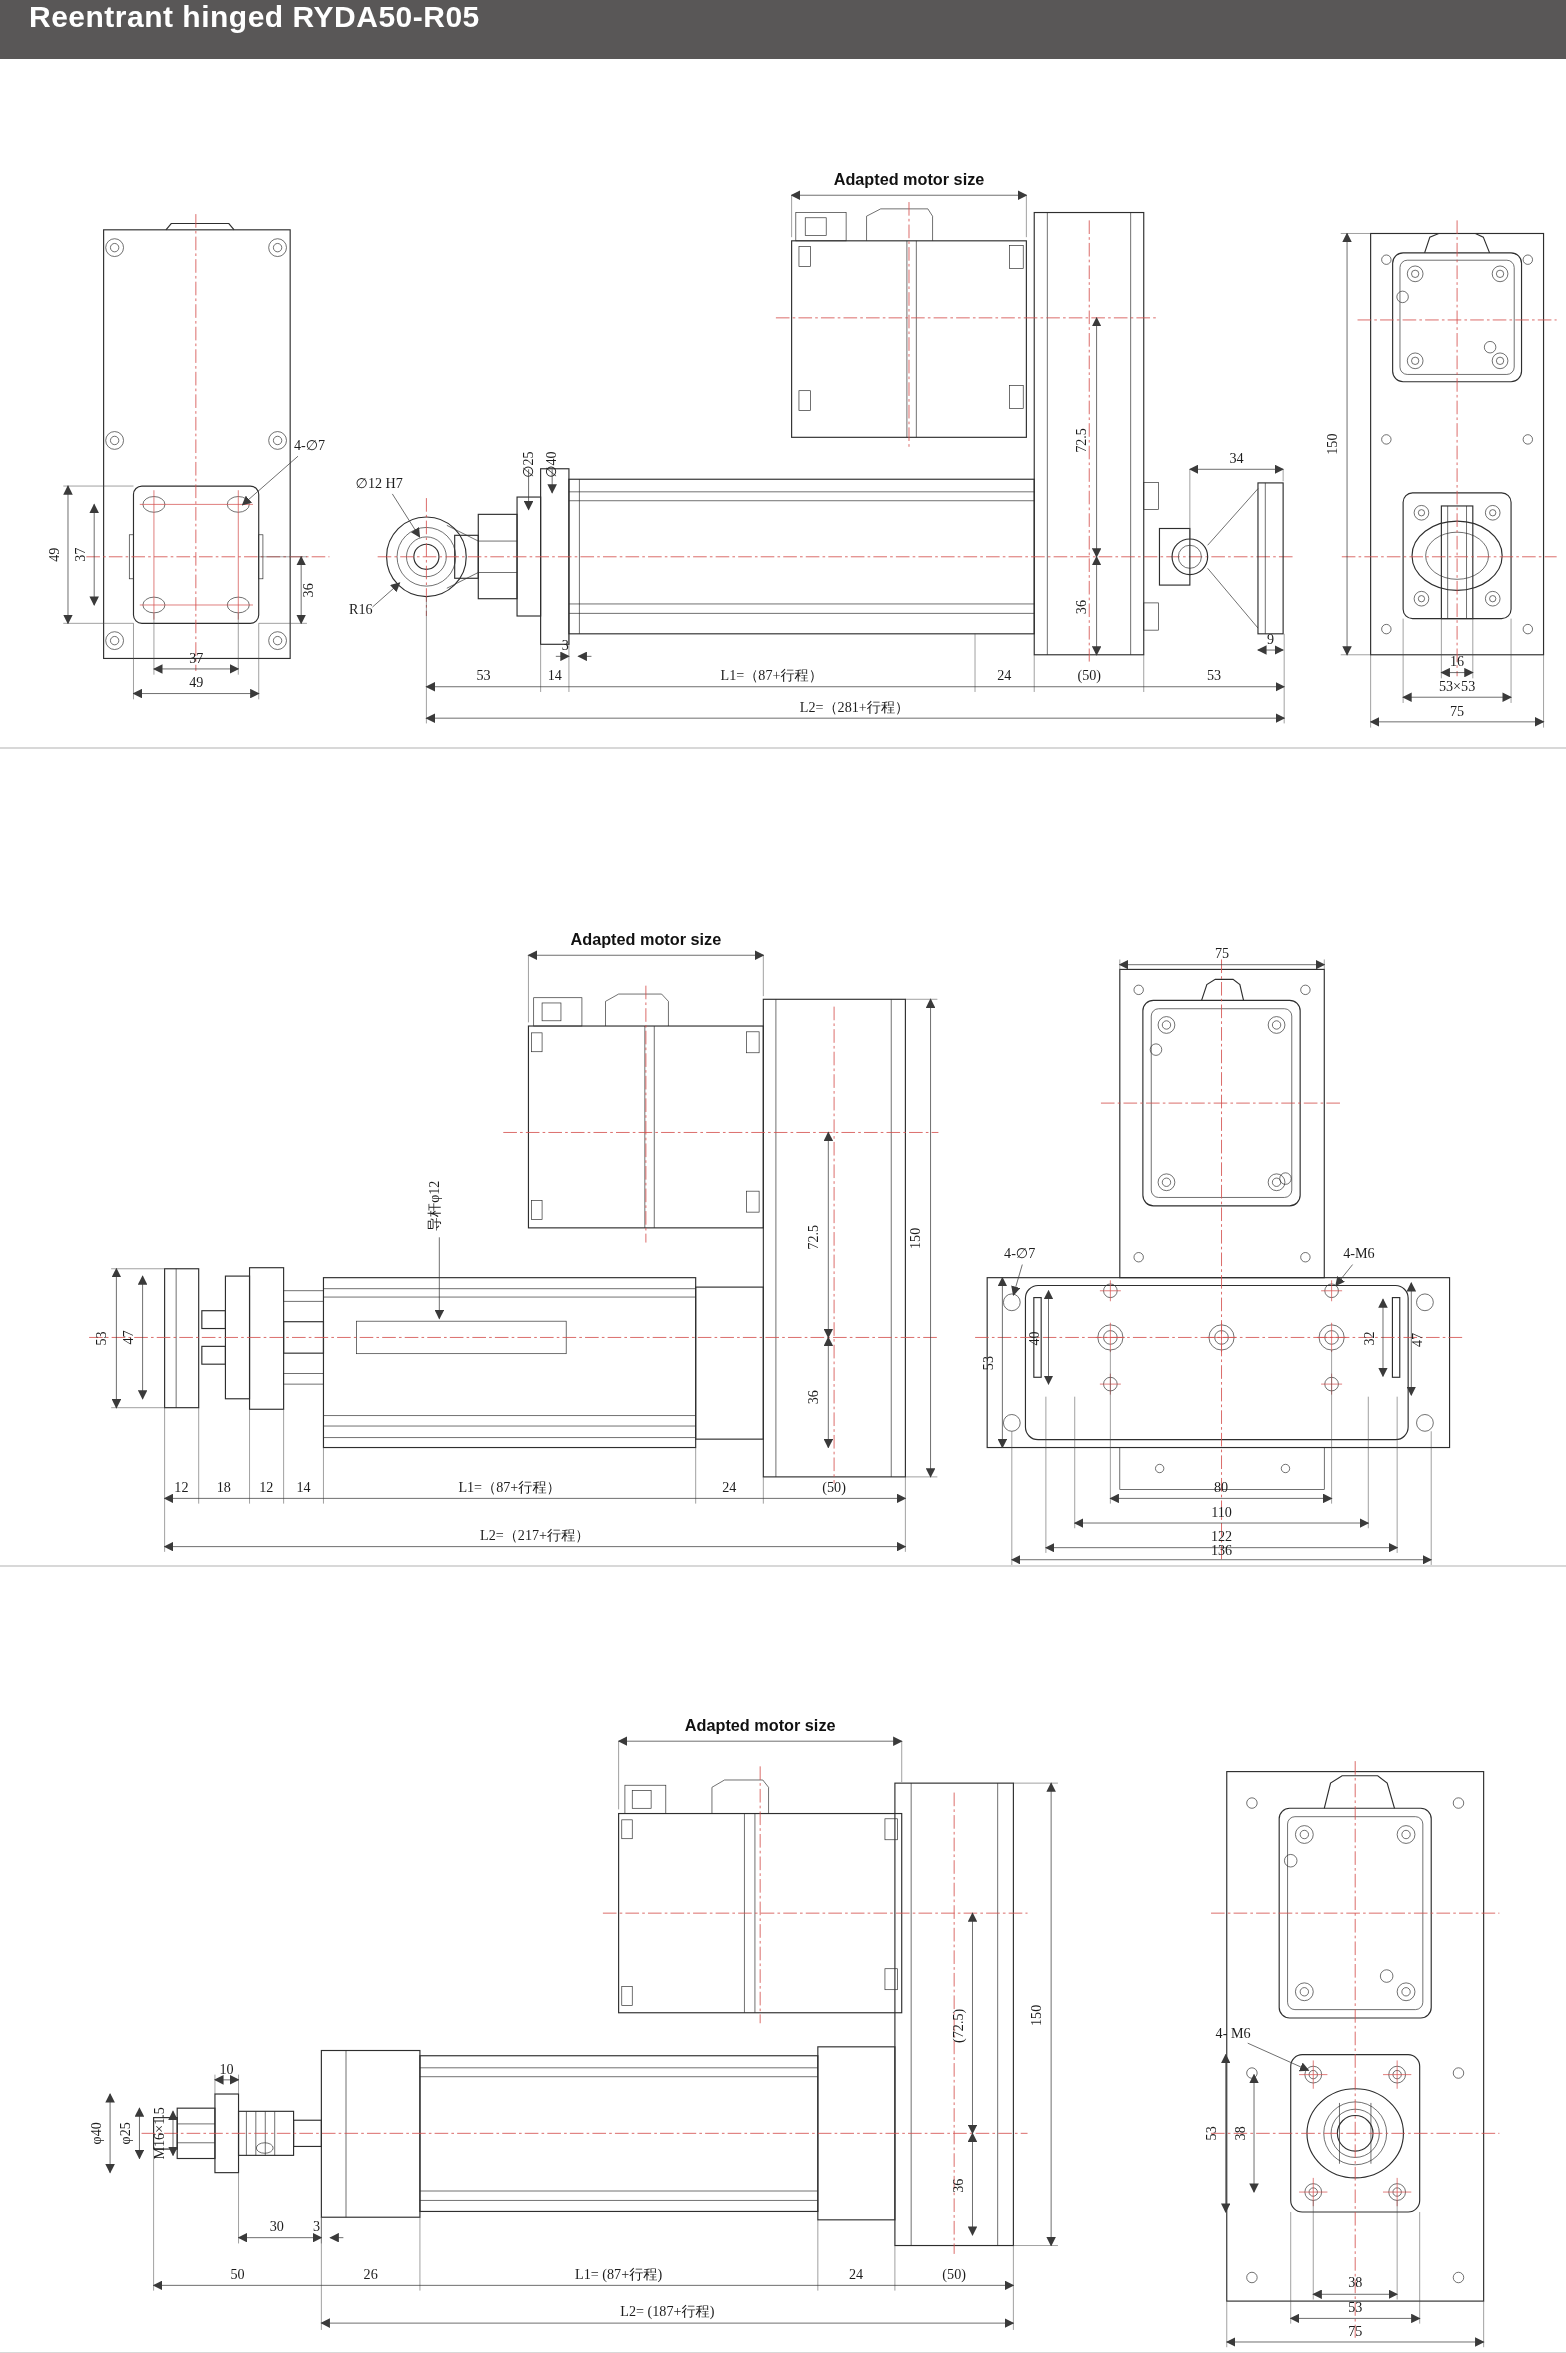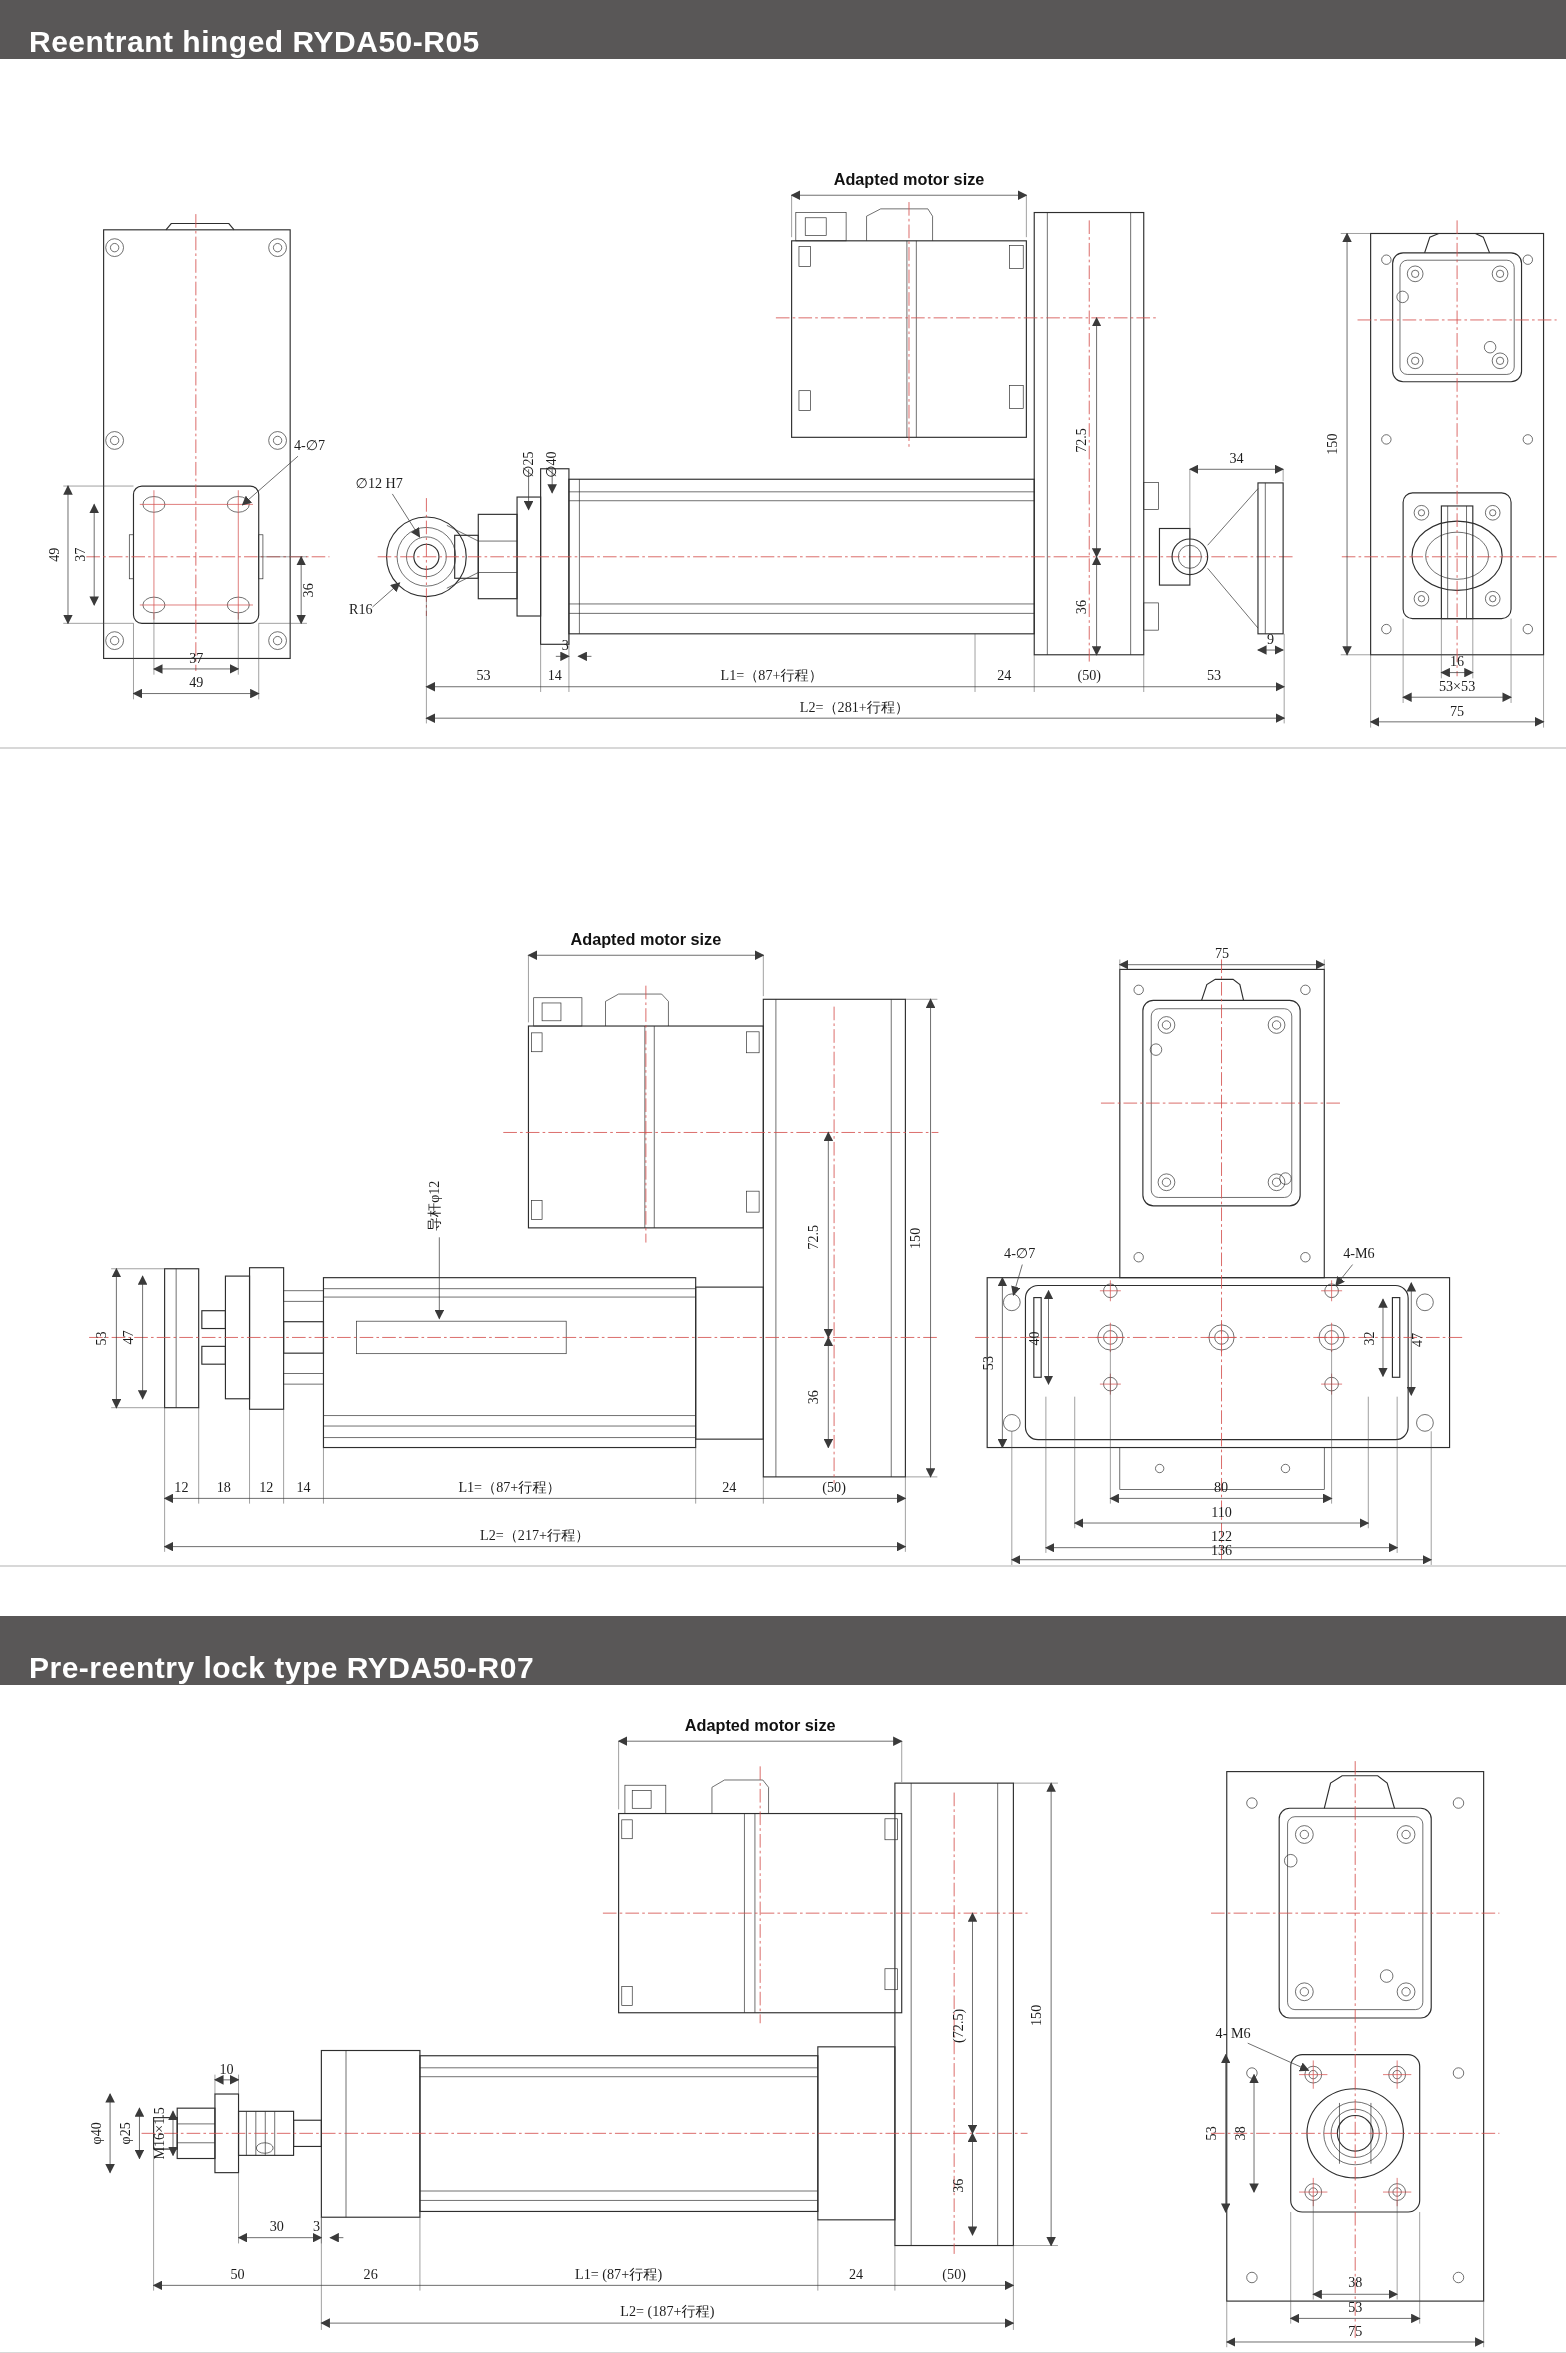--- a/index.html
+++ b/index.html
@@ -1,18 +1,18 @@
 <!DOCTYPE html>
 <html style="font-size:8.4px"><head>
 <meta charset="utf-8">
 <style>
   html,body{margin:0;padding:0;background:#fff;}
   #page{position:relative;width:1567px;height:2354px;background:#fff;overflow:hidden;
         font-family:"Liberation Sans",sans-serif;}
-  .header{position:absolute;left:0;width:1567px;background:#595757;display:flex;align-items:flex-end;}
+  .header{position:absolute;left:0;width:1567px;background:#595757;display:flex;align-items:flex-start;}
   .header .ttl{color:#fff;font-weight:700;font-size:30px;padding-left:29px;letter-spacing:0.5px;
         font-family:"Liberation Sans",sans-serif;}
   #h1{top:0;height:59px;}
   #h2{top:798px;height:66px;}
   #h3{top:1616px;height:69px;}
   .divider{position:absolute;left:0;width:1567px;height:1.6px;background:#d8d8d8;}
   #dv1{top:747px;} #dv2{top:1565px;} #dv3{top:2352px;}
   .cnv{position:absolute;left:0;}
   #s1{top:59px;} #s2{top:864px;} #s3{top:1684px;}
   
@@ -457,23 +457,20 @@
         <line class="dm" x1="1995" y1="2952" x2="2665" y2="2952" marker-start="url(#ar2)" marker-end="url(#ar2)"></line>
         <text class="dtx" x="2330" y="2940">122</text>
         <line class="dm" x1="1930" y1="2975" x2="2730" y2="2975" marker-start="url(#ar2)" marker-end="url(#ar2)"></line>
         <text class="dtx" x="2330" y="2966">136</text>
       </g>
     </g>
   </svg>
 
   <div class="divider" id="dv2"></div>
 
-  <div class="header" id="h3">
-    <div class="ttl">Pre-reentry lock type RYDA50-R07</div>
-  </div>
 
   <svg id="s3" class="cnv" width="1567" height="668" viewBox="0 3213 2989 1274">
     <defs>
       <marker id="ar3" viewBox="0 0 10 10" refX="9" refY="5" markerWidth="13" markerHeight="13" orient="auto-start-reverse">
         <path d="M0,0L10,5L0,10z" fill="#3a3a3a"></path>
       </marker>
     </defs>
 
     <g>
       <text class="atx" x="1450" y="3302">Adapted motor size</text>

